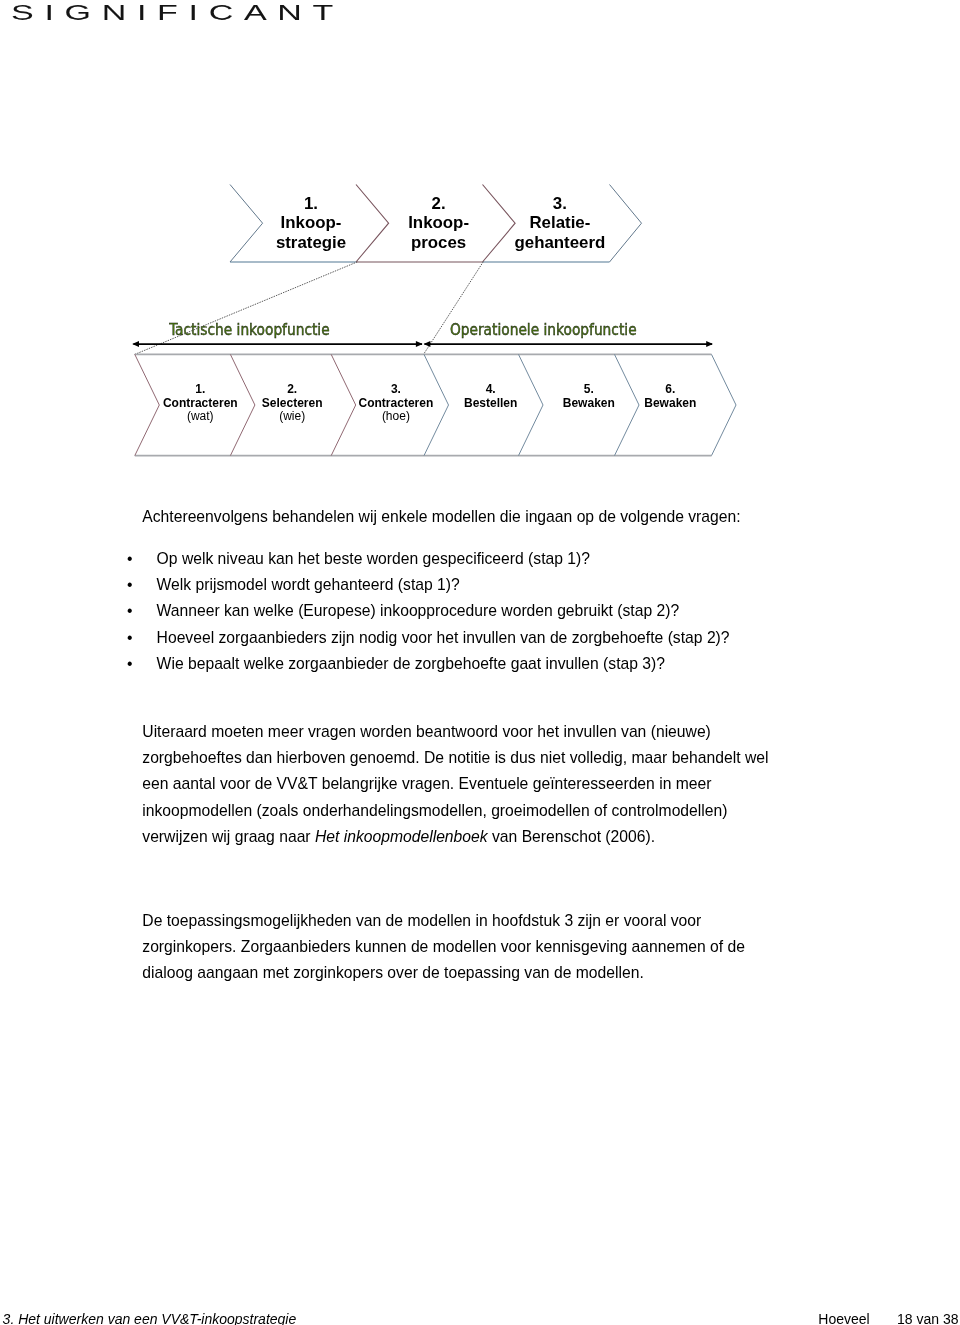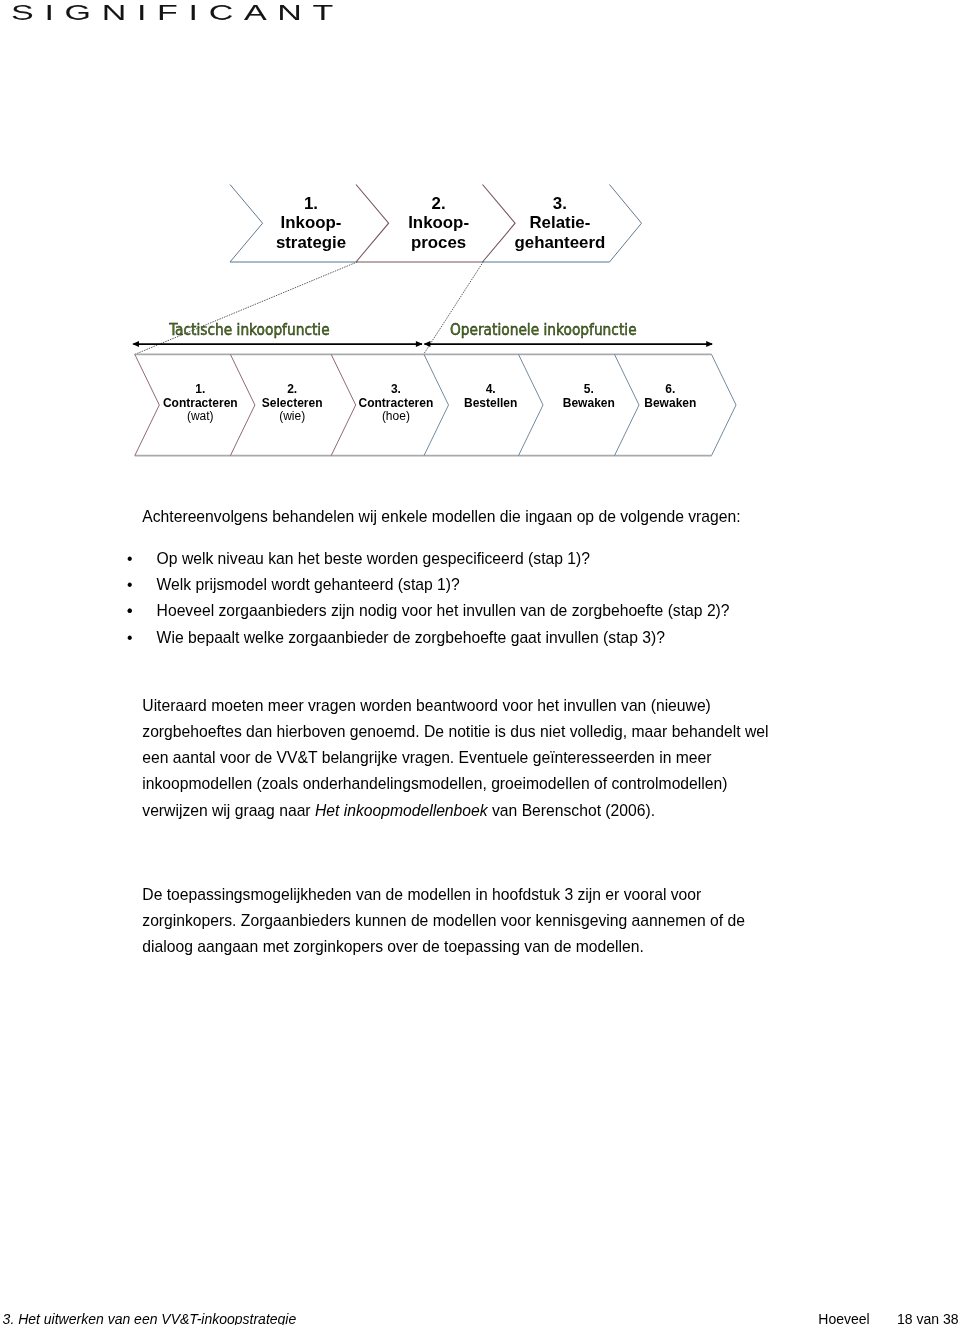--- a/index.html
+++ b/index.html
@@ -150,21 +150,21 @@
       </div>
 <div class="fn-lab" style="left:169.2px;top:317.3px;">Tactische inkoopfunctie</div>
 <div class="fn-lab" style="left:449.9px;top:317.3px;">Operationele inkoopfunctie</div>
   </div>
 
   <div id="copy">
     <p class="para">Achtereenvolgens behandelen wij enkele modellen die ingaan op de volgende vragen:</p>
     <ul class="bullets">
       <li><span class="bl">•</span><span>Op welk niveau kan het beste worden gespecificeerd (stap 1)?</span></li>
       <li><span class="bl">•</span><span>Welk prijsmodel wordt gehanteerd (stap 1)?</span></li>
-      <li><span class="bl">•</span></li>
+      <li><span class="bl">•</span><span>Wanneer kan welke (Europese) inkoopprocedure worden gebruikt (stap 2)?</span></li>
       <li><span class="bl">•</span><span>Hoeveel zorgaanbieders zijn nodig voor het invullen van de zorgbehoefte (stap 2)?</span></li>
       <li><span class="bl">•</span><span>Wie bepaalt welke zorgaanbieder de zorgbehoefte gaat invullen (stap 3)?</span></li>
     </ul>
     <div class="spacer"></div>
     <p class="para"><span>Uiteraard moeten meer vragen worden beantwoord voor het invullen van (nieuwe) zorgbehoeftes dan hierboven genoemd. De notitie is dus niet volledig, maar behandelt wel een aantal voor de VV&amp;T belangrijke vragen. Eventuele geïnteresseerden in meer inkoopmodellen (zoals onderhandelingsmodellen, groeimodellen of controlmodellen) verwijzen wij graag naar </span><span class="ital">Het inkoopmodellenboek</span><span> van Berenschot (2006).</span></p>
     <div class="spacer"></div>
     <p class="para">De toepassingsmogelijkheden van de modellen in hoofdstuk 3 zijn er vooral voor zorginkopers. Zorgaanbieders kunnen de modellen voor kennisgeving aannemen of de dialoog aangaan met zorginkopers over de toepassing van de modellen.</p>
   </div>
 
   <div id="footer">

